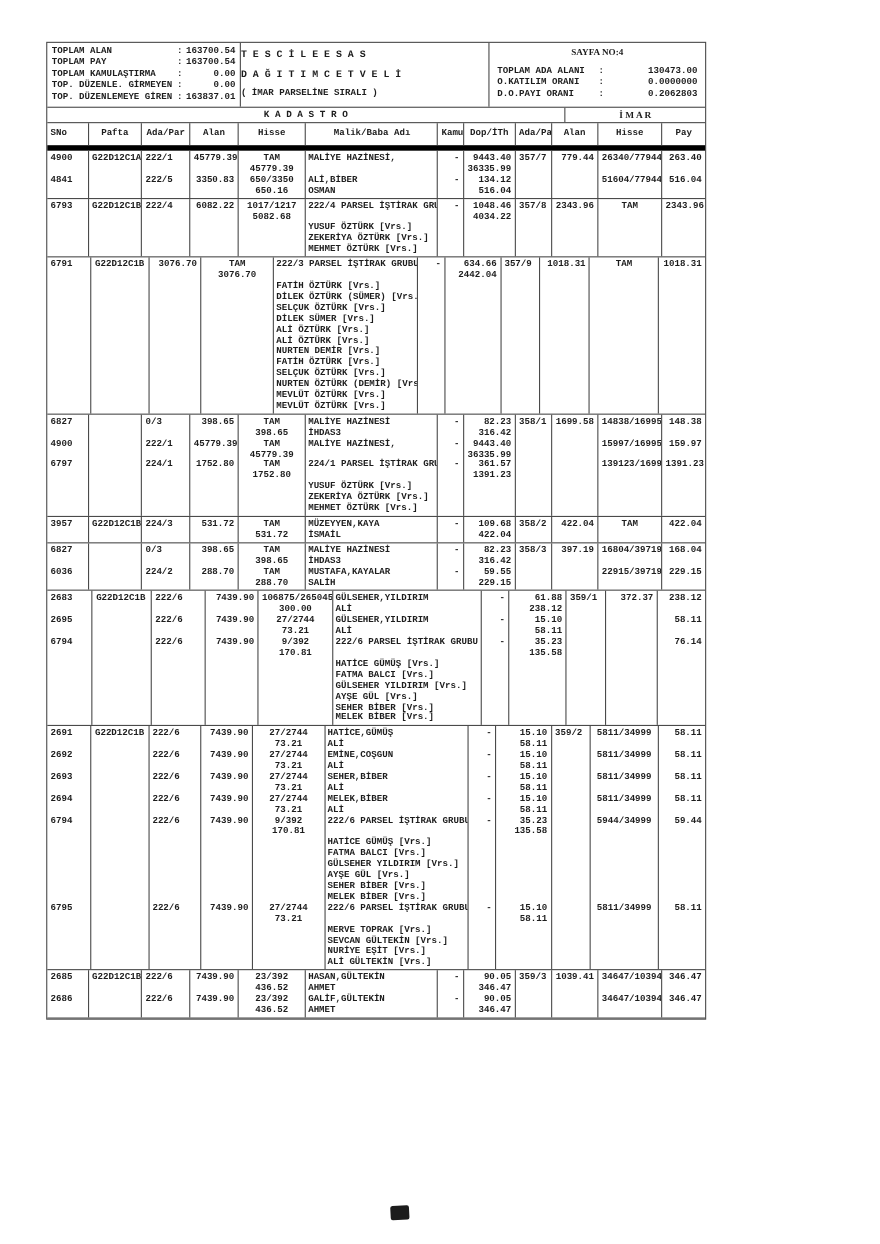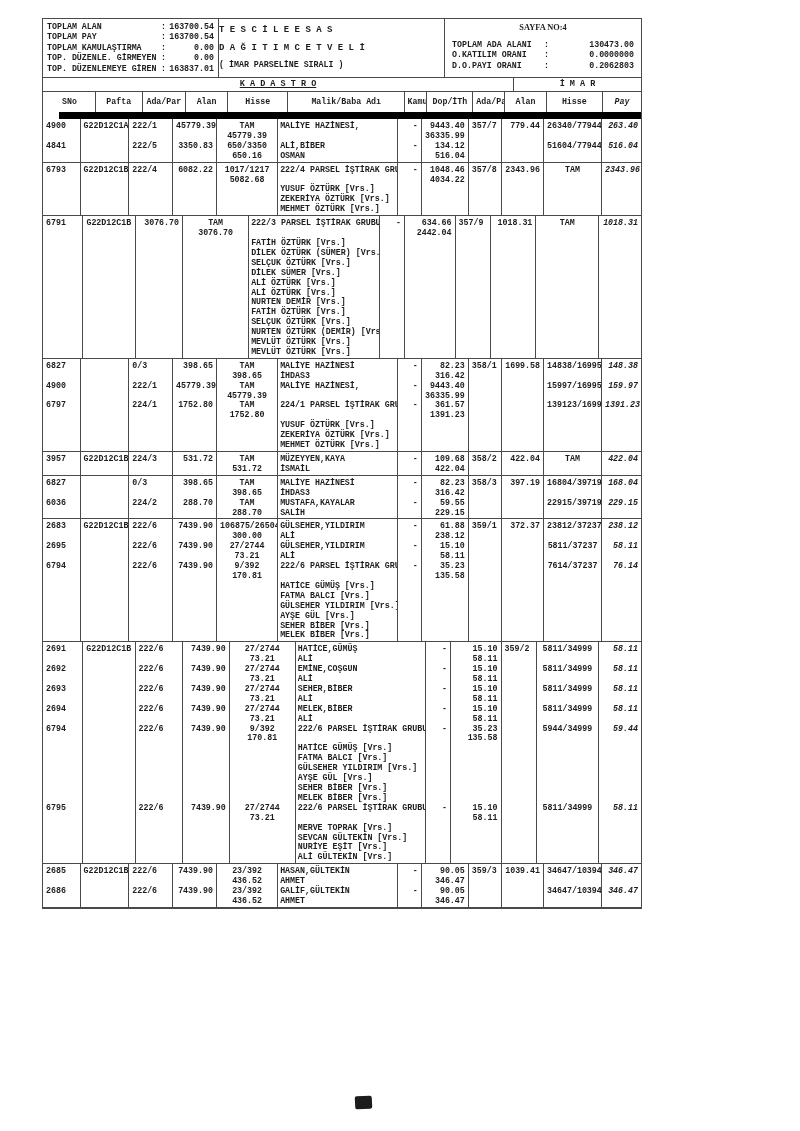--- a/index.html
+++ b/index.html
@@ -1,45 +1,45 @@
 <!DOCTYPE html>
 <html><head>
 <meta charset="utf-8">
 <style>
   html,body{margin:0;padding:0;}
   .page{
     position:relative;width:800px;height:1131px;background:#ffffff;
     font-family:"Liberation Mono",monospace;font-weight:700;color:#1d1d1d;
     overflow:hidden;
   }
-  .doc{position:absolute;left:42px;top:18px;width:600px;border:1px solid #4a4a4a;background:#fff;box-sizing:border-box;}
+  .doc{position:absolute;left:42px;top:38px;width:600px;border:1px solid #4a4a4a;background:#fff;box-sizing:border-box;}
 
   
   .hdr-row{display:flex;height:58px;border-bottom:1px solid #4a4a4a;}
   .hbox{box-sizing:border-box;}
   .hbox-left{width:176px;border-right:1px solid #4a4a4a;padding:3px 4px;font-size:8.3px;}
   .stat{display:flex;line-height:10.4px;}
   .sl{width:114px;white-space:pre;}
   .sc{width:7px;}
   .sv{flex:1;text-align:right;white-space:pre;}
   .hbox-center{flex:1;border-right:1px solid #4a4a4a;font-size:9px;}
   .t1{margin-top:6px;}
   .t2{margin-top:8px;}
   .t3{margin-top:7px;font-size:8.3px;}
   .hbox-right{width:196px;padding:3px 7px;font-size:8.3px;}
   .pageno{text-align:center;line-height:11px;margin-bottom:7px;font-family:Liberation Serif, serif;}
 
   
   .band-row{display:flex;height:13px;border-bottom:1px solid #4a4a4a;font-size:8.5px;}
   .band{line-height:12px;text-align:center;box-sizing:border-box;}
-  .band-kad{width:471px;border-right:1px solid #4a4a4a;text-decoration:underline;}
-  .band-imar{flex:1;}
+  .band-kad{width:471px;border-right:1px solid #4a4a4a;}
+  .band-imar{flex:1;font-family:Liberation Serif, serif;}
 
   
-  .cols-row{display:flex;border-bottom:7px solid #000000;height:20px;margin-left:16px;}
+  .cols-row{display:flex;border-bottom:5px solid #000000;height:20px;}
   .cols-row .col{padding-top:5px;padding-bottom:0;}
 
   
   .block{display:flex;border-bottom:1px solid #4a4a4a;align-items:stretch;}
   .col{
     box-sizing:border-box;border-right:1px solid #4a4a4a;white-space:pre;
     font-size:8.3px;line-height:9.9px;padding:2px 3px 1px 3px;overflow:hidden;
   }
   .col:last-child{border-right:none;}
   .al-left{text-align:left;}
@@ -49,21 +49,21 @@
   .w1{width:60px;}
   .w2{width:54px;}
   .w3{width:54px;}
   .w4{width:76px;}
   .w5{width:152px;padding-left:2px;padding-right:1px;}
   .w6{width:28px;}
   .w7{width:58px;}
   .w8{width:40px;}
   .w9{width:52px;}
   .w10{width:72px;}
-  .w11{width:48px;font-style:italic;}
+  .w11{width:48px;}
 
   .ink{position:absolute;left:355px;top:1096px;width:17px;height:13px;background:#1c1c1c;border-radius:2px;transform:rotate(-3deg);}
 </style>
 </head>
 <body>
 
 <div class="page">
   <div class="doc">
 
     <div class="hdr-row">
@@ -708,32 +708,20 @@
 
 
 
 
 
 
 
 
 
 </div>
-          <div class="col w10 al-center">23812/37237
-
-5811/37237
-
-7614/37237
-
-
-
-
-
-
-</div>
           <div class="col w11 al-right">238.12
 
 58.11
 
 76.14
 
 
 
 
 

